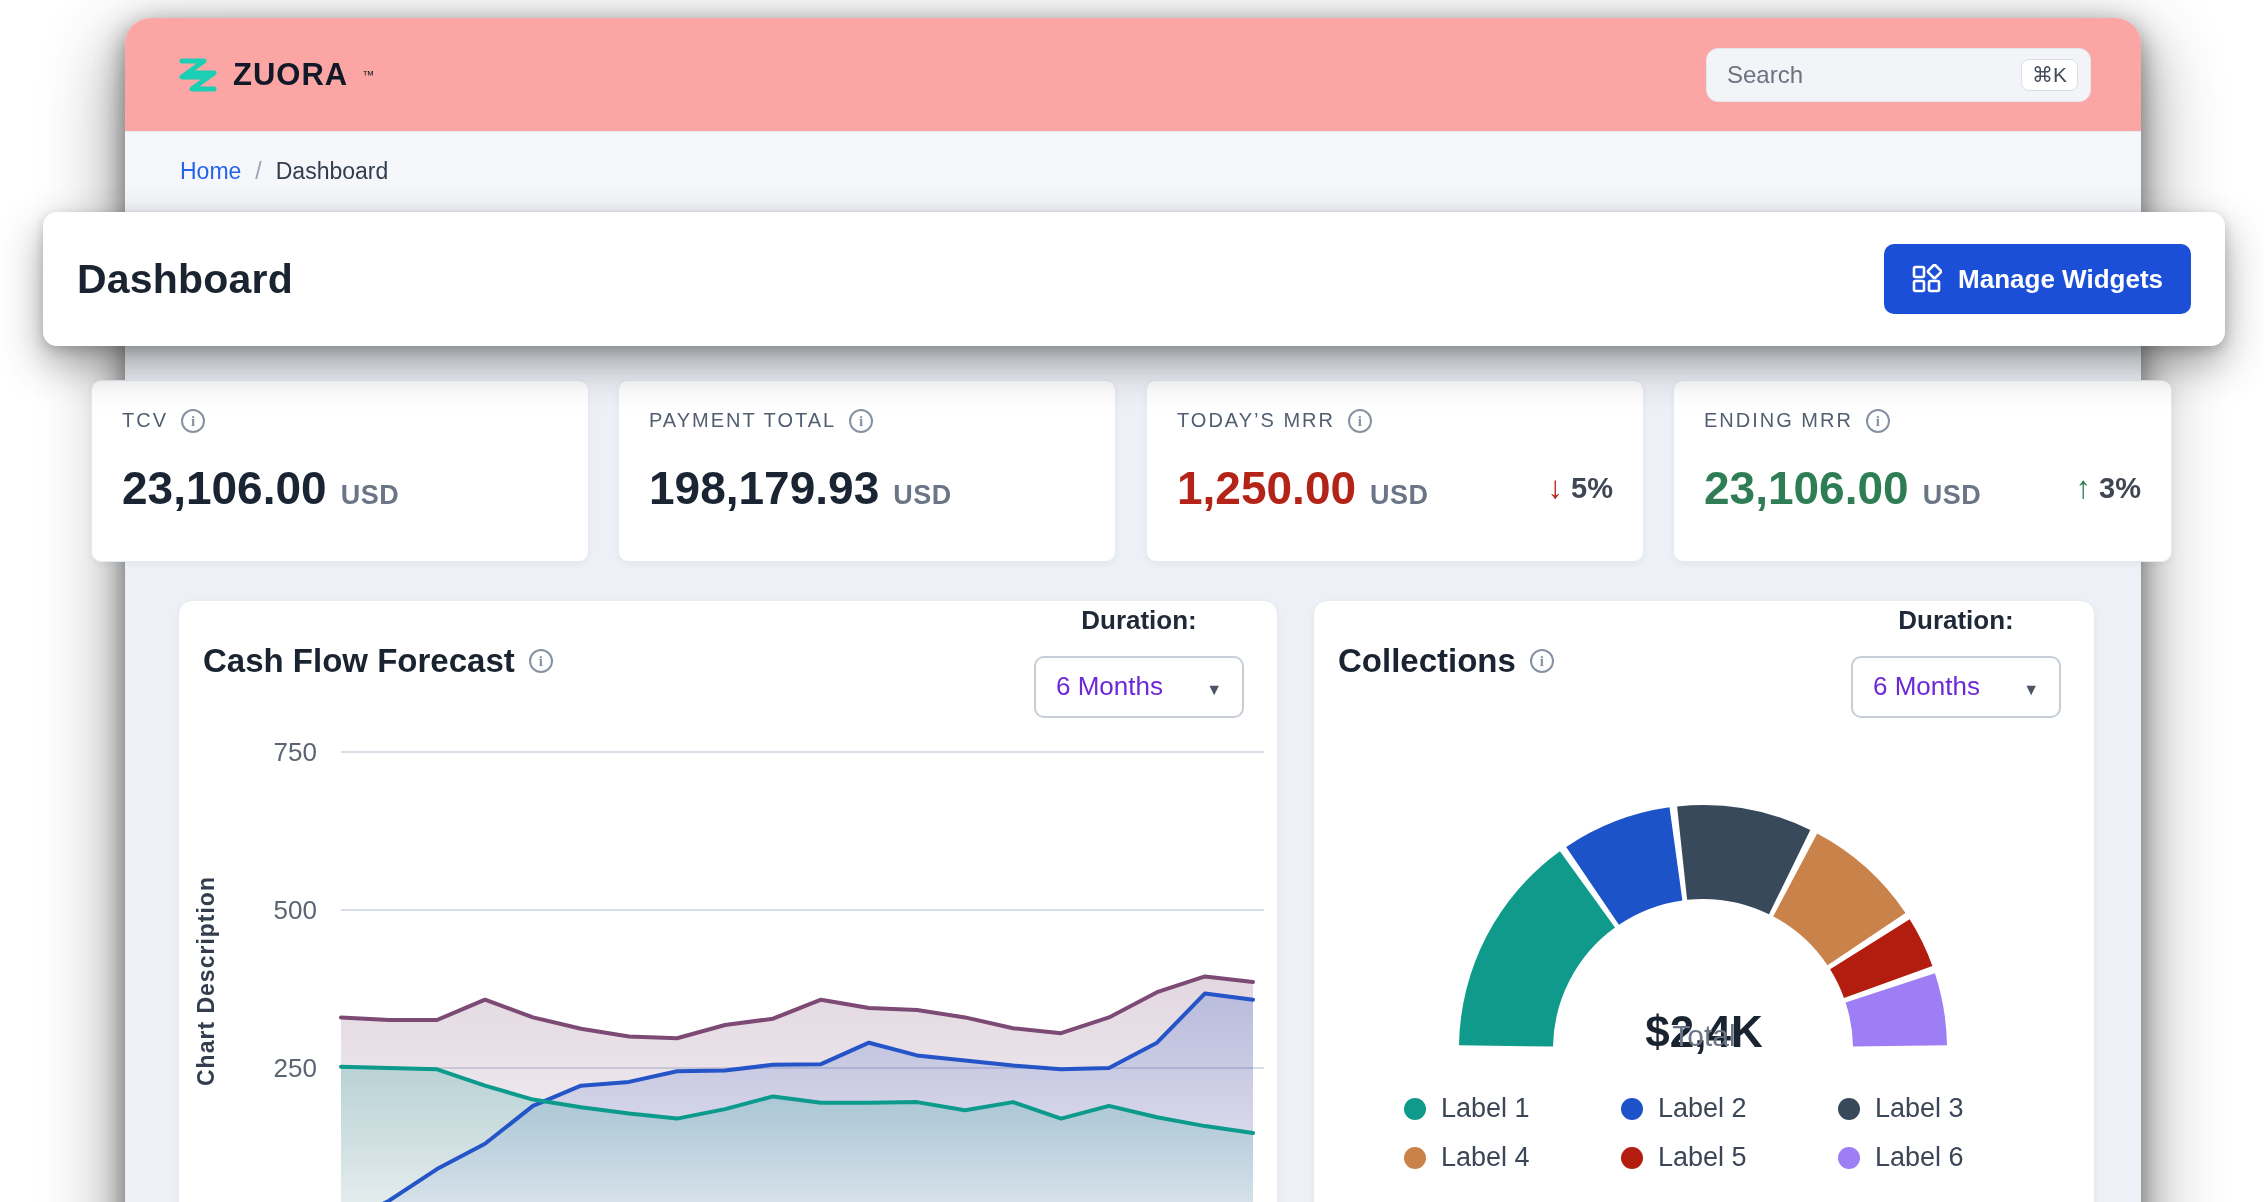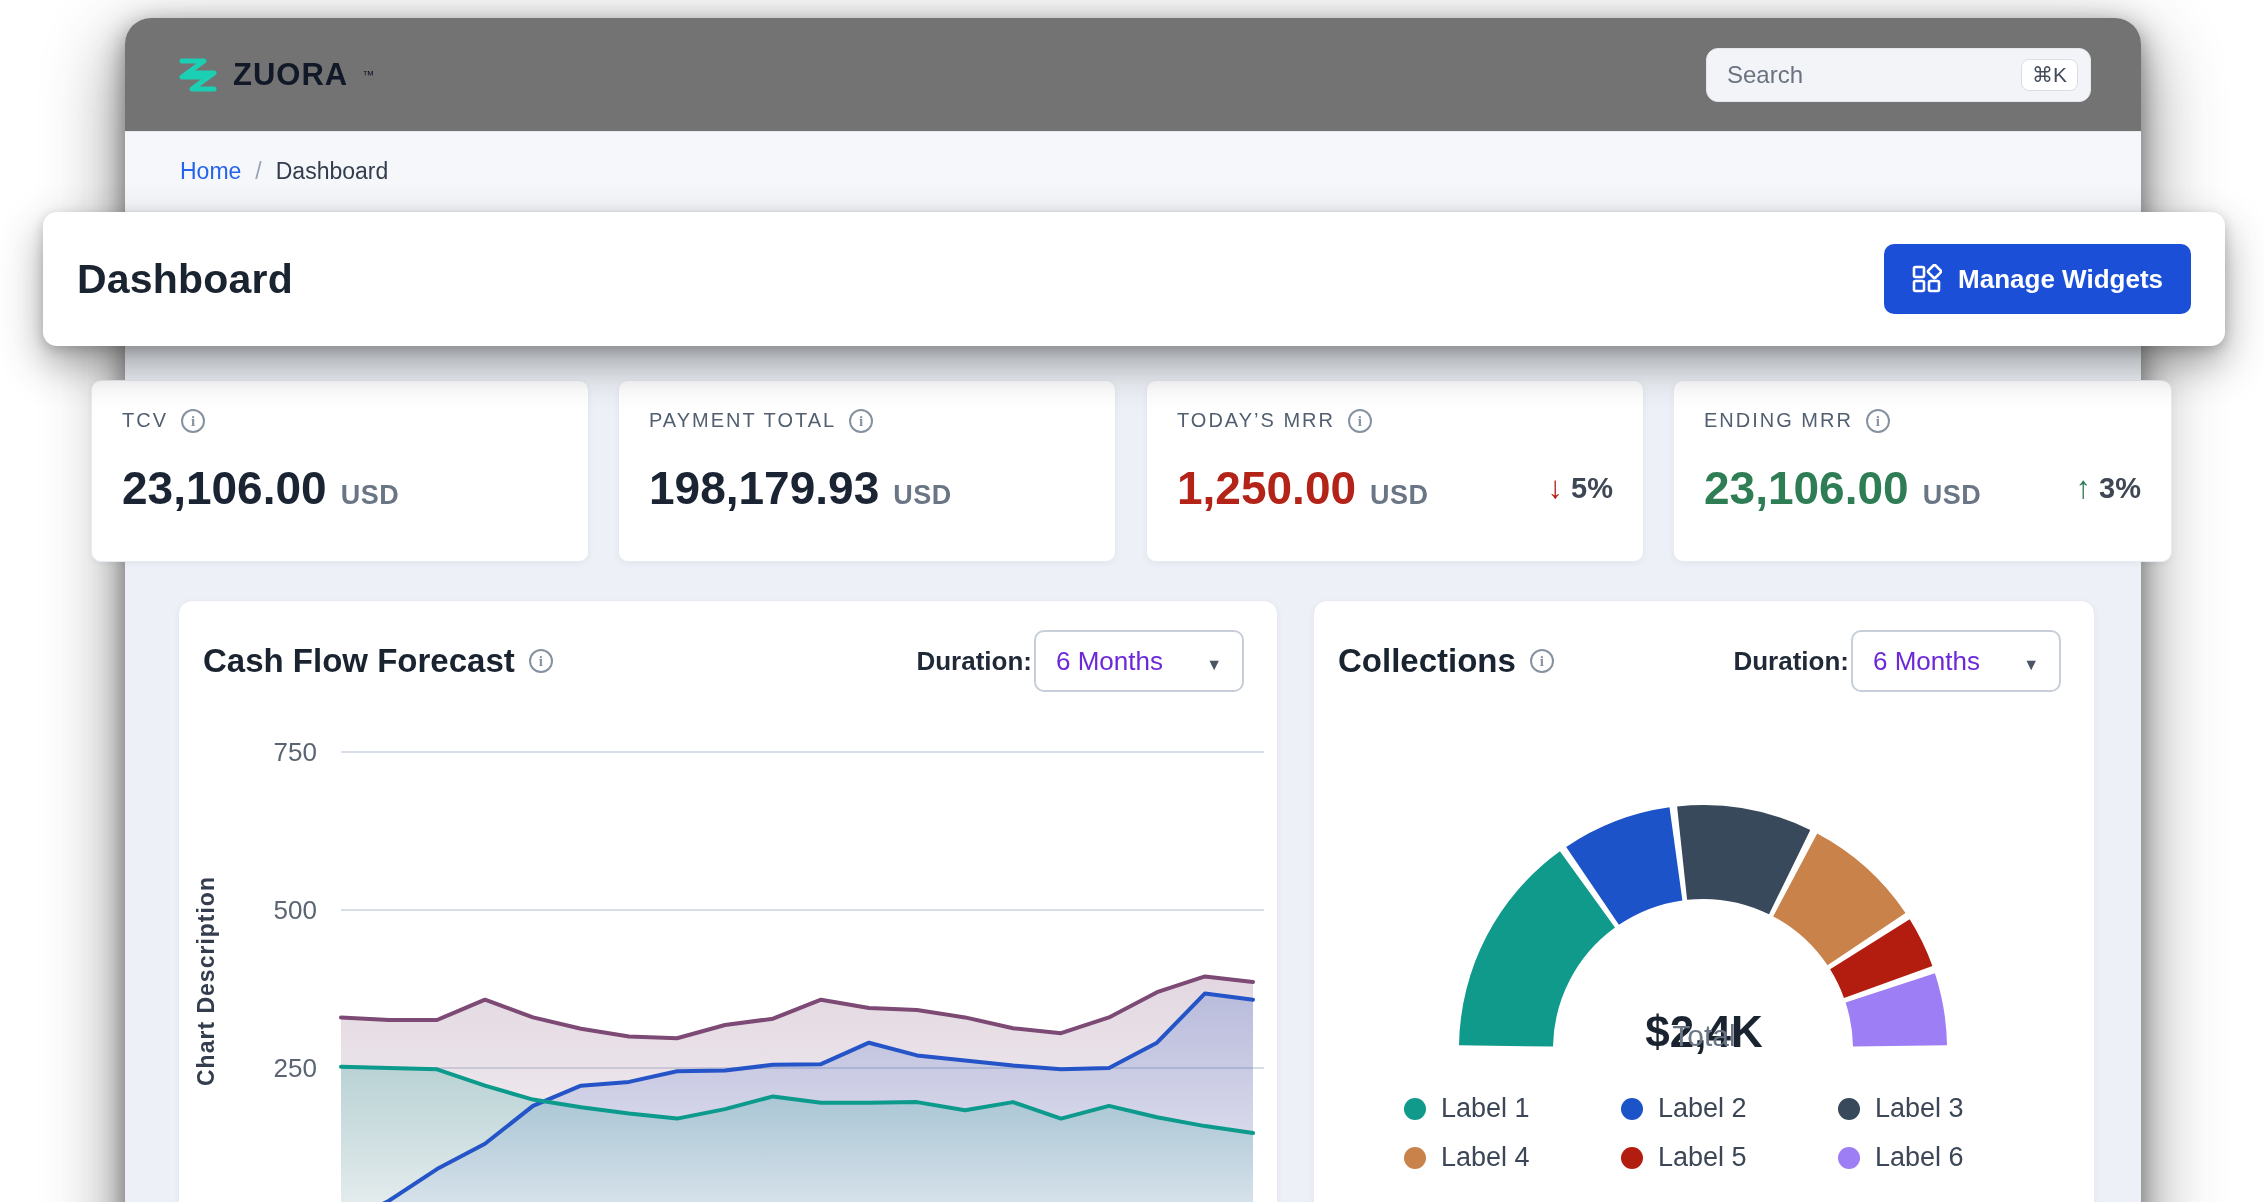--- a/index.html
+++ b/index.html
@@ -3,21 +3,21 @@
 <meta charset="utf-8">
 <style>
   * { margin:0; padding:0; box-sizing:border-box; }
   html,body { width:2264px; height:1202px; overflow:hidden; background:#ffffff;
               font-family:"Liberation Sans", sans-serif; position:relative; }
 
   
   .window { position:absolute; left:125px; top:18px; width:2016px; height:1260px;
             background:#edf1f7; border-radius:26px; overflow:hidden; z-index:1;
             box-shadow:0 8px 26px rgba(45,45,45,.55), 0 30px 70px 10px rgba(45,45,45,.45); }
-  .topbar { height:113px; background:#737373; display:flex; align-items:center;
+  .topbar { height:113px; background:#fca5a5; display:flex; align-items:center;
             justify-content:space-between; padding:0 50px; }
   .logo { display:flex; align-items:center; gap:12px; }
   .logo-text { font-size:31px; font-weight:800; letter-spacing:1px; color:#111827; }
   .logo-tm { font-size:12px; color:#111827; vertical-align:top; margin-left:2px; }
   .search { width:385px; height:54px; background:#f2f4f7; border:1px solid #e4e8ee;
             border-radius:12px; display:flex; align-items:center; justify-content:space-between;
             padding:0 12px 0 20px; color:#6b7280; font-size:24px; cursor:text; }
   .kbd { background:#fff; border:1px solid #d9dee5; border-radius:8px; padding:3px 10px;
          font-size:21px; color:#434c59; }
   .breadcrumb-bar { height:80px; background:#f5f7fb; border-top:1px solid #e8ecf2;
@@ -56,21 +56,21 @@
   .kpi-delta .arrow { font-size:31px; font-weight:700; }
 
   
   .chart-card { position:absolute; top:600px; height:640px; background:#fff; border-radius:14px;
                 border:1px solid #e7ebf1; box-shadow:0 2px 6px rgba(20,30,50,.05); z-index:2; }
   #cashflow-card { left:178px; width:1100px; }
   #collections-card { left:1313px; width:782px; }
   .card-head { position:absolute; top:28px; left:24px; right:33px; height:64px;
                display:flex; align-items:center; gap:14px; }
   .card-title { font-size:33px; font-weight:700; color:#1a2330; }
-  .duration { margin-left:auto; display:flex; align-items:center; gap:2px; }
+  .duration { margin-left:auto; display:flex; align-items:center; gap:20px;flex-direction:column; }
   .duration-label { font-size:26px; font-weight:700; color:#1f2937; }
   .select { width:210px; height:62px; border:2px solid #c7ced8; border-radius:10px; background:#fff;
             display:flex; align-items:center; justify-content:space-between; padding:0 20px;
             font-size:26px; color:#6d28d9; cursor:pointer; }
   .caret::after { content:"▼"; font-size:16px; color:#4b5563; }
 
   .ylabel { position:absolute; left:14px; top:170px; height:420px; writing-mode:vertical-rl;
             transform:rotate(180deg); font-size:23px; font-weight:700; letter-spacing:1px;
             color:#333d4d; text-align:center; }
   #cashflow-svg { position:absolute; left:0; top:100px; width:1100px; height:540px; }

